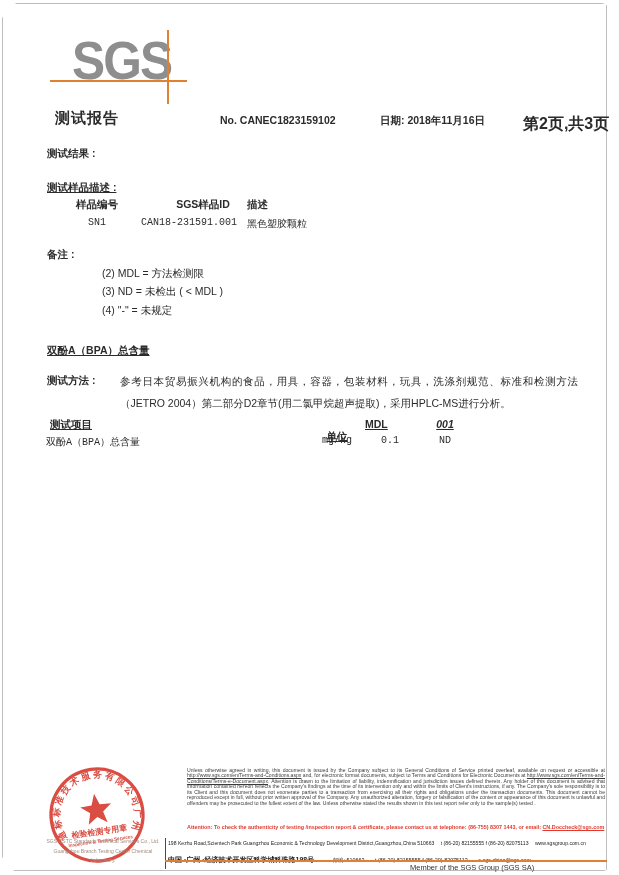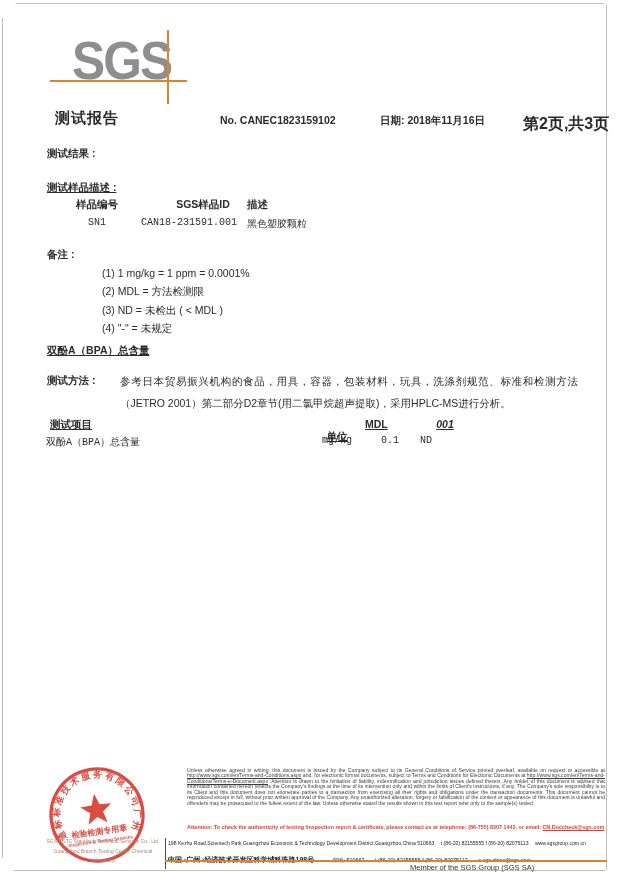--- a/index.html
+++ b/index.html
@@ -43,21 +43,21 @@
   .method-text { left:120px; top:371px; width:458px; font-size:10.5px; line-height:21.5px; text-align:justify; }
 
   
   .rt-h1 { left:50px; top:418px; }
   .rt-h2 { left:307px; top:418px; width:60px; text-align:center;margin-top:12px; }
   .rt-h3 { left:365px; top:418px; width:50px; }
   .rt-h4 { left:420px; top:418px; width:50px; text-align:center; font-style:italic; }
   .rt-v1 { left:46px; top:435px; }
   .rt-v2 { left:307px; top:435px; width:60px; text-align:center; }
   .rt-v3 { left:365px; top:435px; width:50px; text-align:center; }
-  .rt-v4 { left:420px; top:435px; width:50px; text-align:left; }
+  .rt-v4 { left:401px; top:435px; width:50px; text-align:right; }
 
   
   .stamp { left:36px; top:762px; transform:rotate(-8deg); opacity:0.9; }
   .company-lines { left:43px; top:837px; width:120px; text-align:center; font-size:5px; line-height:9.5px; color:#a08d80; }
   .disclaimer { left:187px; top:768px; width:418px; font-size:5.1px; line-height:5.45px; text-align:justify; color:#3c3c3c; }
   .attention { left:187px; top:824px; width:418px; font-size:5.4px; font-weight:bold; line-height:6.4px; color:#e23a2e; }
   .useg { text-decoration:underline; }
   .addr1 { left:168px; top:840px; width:437px; font-size:5.1px; color:#222; white-space:nowrap; }
   .addr1 span { margin-right:5px; }
   .addr2 { left:168px; top:848px; width:437px; color:#222; white-space:nowrap; }
@@ -87,29 +87,28 @@
 
   <div class="abs lbl st-h1">样品编号</div>
   <div class="abs lbl st-h2">SGS样品ID</div>
   <div class="abs lbl st-h3">描述</div>
   <div class="abs body-txt st-v1">SN1</div>
   <div class="abs body-txt st-v2">CAN18-231591.001</div>
   <div class="abs body-txt st-v3">黑色塑胶颗粒</div>
 
   <div class="abs lbl remark-label">备注 :</div>
   <ul class="abs remarks">
-    <li>(1) 1 mg/kg = 1 ppm = 0.0001%</li>
     <li>(2) MDL = 方法检测限</li>
     <li>(3) ND = 未检出 ( &lt; MDL )</li>
     <li>(4) "-" = 未规定</li>
   </ul>
 
   <div class="abs lbl u bpa-heading">双酚A（BPA）总含量</div>
   <div class="abs lbl method-label">测试方法 :</div>
-  <div class="abs method-text">参考日本贸易振兴机构的食品，用具，容器，包装材料，玩具，洗涤剂规范、标准和检测方法（JETRO 2001）第二部分D2章节(用二氯甲烷超声提取)，采用HPLC-MS进行分析。</div>
+  <div class="abs method-text">参考日本贸易振兴机构的食品，用具，容器，包装材料，玩具，洗涤剂规范、标准和检测方法（JETRO 2004）第二部分D2章节(用二氯甲烷超声提取)，采用HPLC-MS进行分析。</div>
 
   <div class="abs lbl u rt-h1">测试项目</div>
   <div class="abs lbl u rt-h2">单位</div>
   <div class="abs lbl u rt-h3">MDL</div>
   <div class="abs lbl u rt-h4">001</div>
   <div class="abs body-txt rt-v1">双酚A（BPA）总含量</div>
   <div class="abs body-txt rt-v2">mg/kg</div>
   <div class="abs body-txt rt-v3">0.1</div>
   <div class="abs body-txt rt-v4">ND</div>
 

